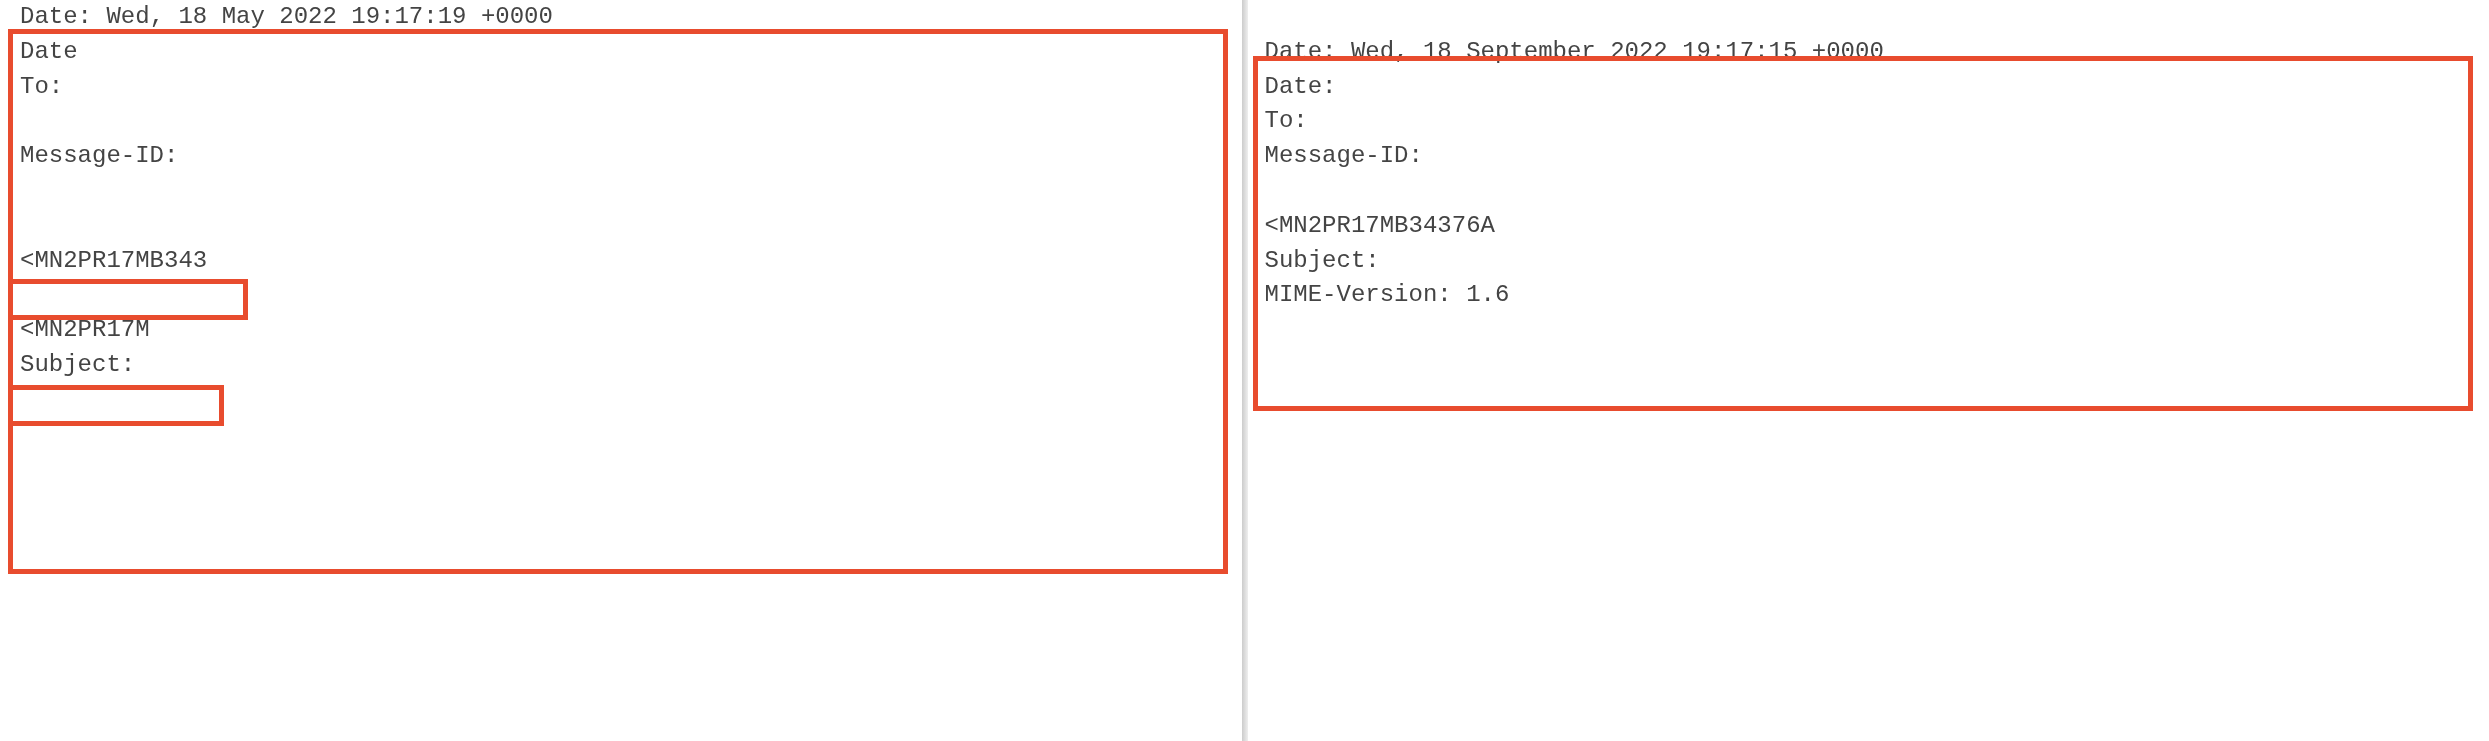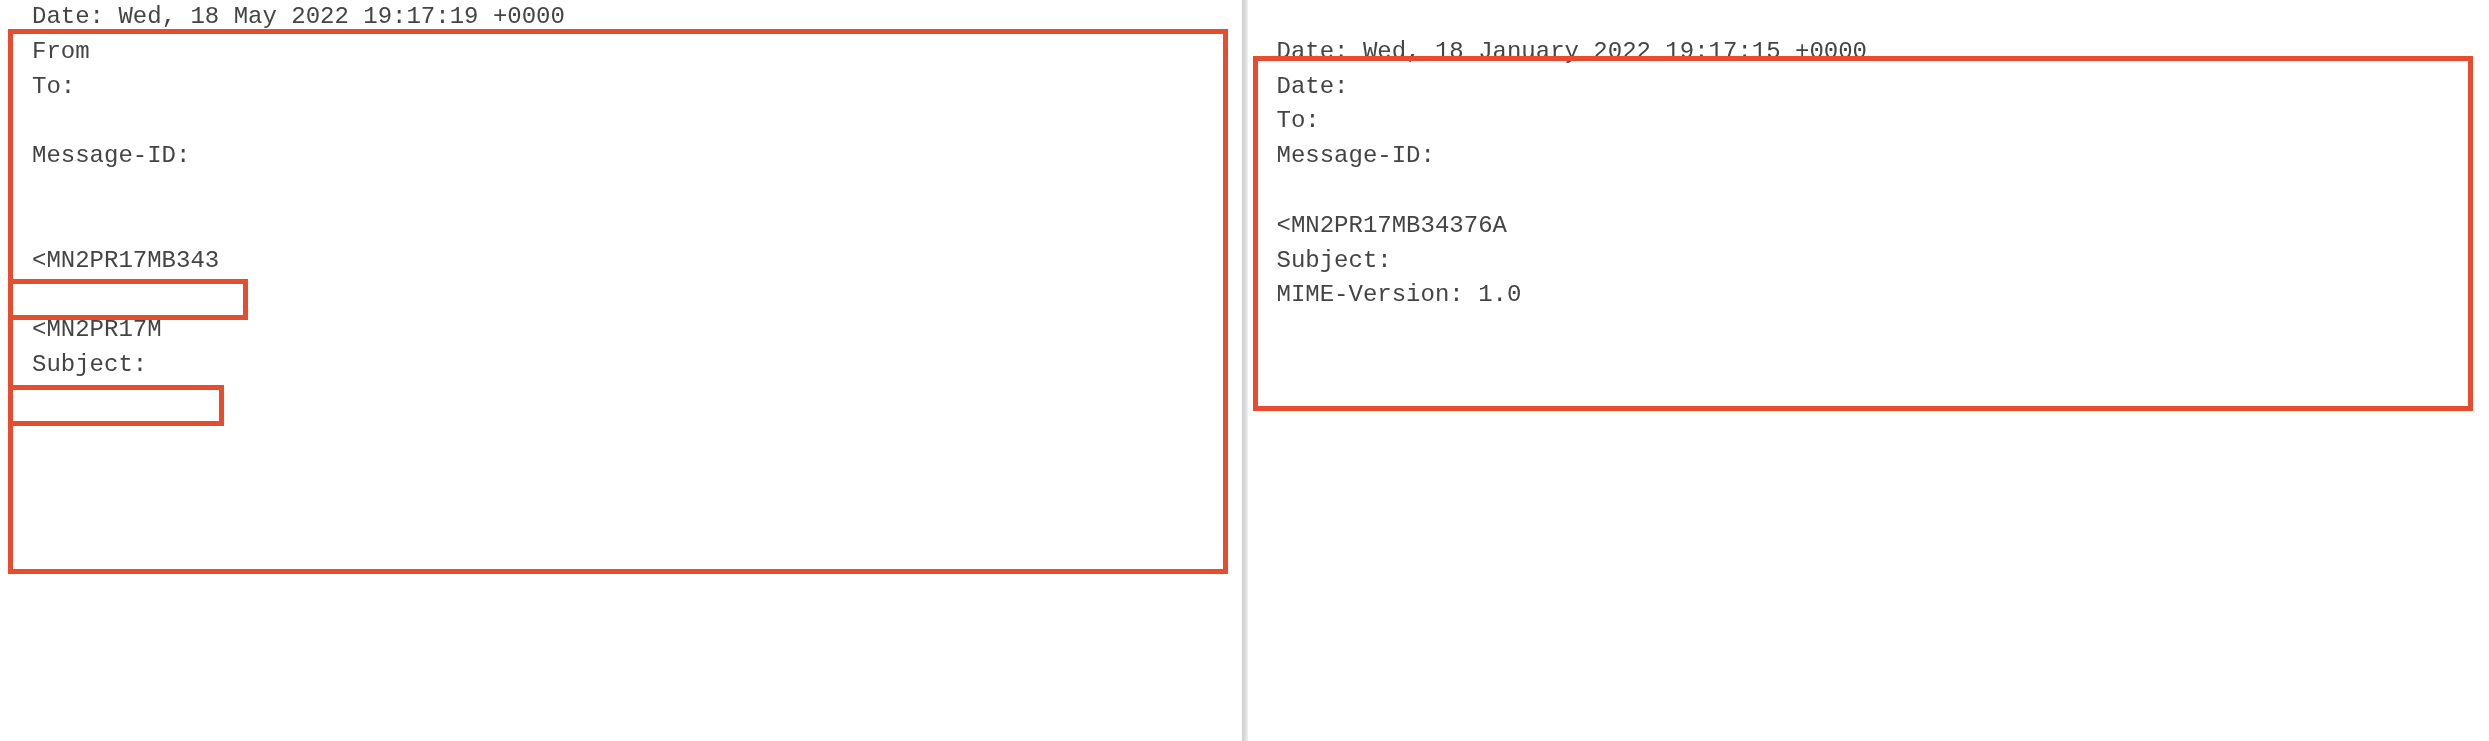--- a/index.html
+++ b/index.html
@@ -12,21 +12,21 @@
       font-size: 24px;
       background: #fff;
       color: #444;
       width: 2489px;
       height: 741px;
       display: flex;
       position: relative;
     }
     .pane {
       width: 50%;
-      padding: 0 32px;
+      padding: 0 20px;
       position: relative;
     }
     .pane-left {
       border-right: 3px solid #888;
     }
     .divider {
       position: absolute;
       left: 50%;
       top: 0;
       bottom: 0;
@@ -45,43 +45,43 @@
     .box-sm {
       border: 5px solid #e84c2e;
       position: absolute;
     }
   </style>
 </head>
 <body>
 
 <div class="pane pane-left">
   <div class="header-line"><span>Date:</span> <span>Wed, 18 May 2022 19:17:19 +0000</span></div>
-  <div class="header-line"><span>From</span></div>
+  <div class="header-line"><span>Date</span></div>
   <div class="header-line"><span>To:</span></div>
   <div class="header-line">&nbsp;</div>
   <div class="header-line"><span>Message-ID:</span></div>
   <div class="header-line">&nbsp;</div>
   <div class="header-line">&nbsp;</div>
   <div class="header-line"><span>&lt;MN2PR17MB343</span></div>
   <div class="header-line">&nbsp;</div>
   <div class="header-line"><span>&lt;MN2PR17M</span></div>
   <div class="header-line"><span>Subject:</span></div>
 
   <div class="box-lg" style="left:8px; top:29px; width:1220px; height:545px;"></div>
   <div class="box-sm" style="left:8px; top:279px; width:240px; height:41px;"></div>
   <div class="box-sm" style="left:8px; top:385px; width:216px; height:41px;"></div>
 </div>
 
 <div class="divider"></div>
 
 <div class="pane pane-right">
   <div class="header-line">&nbsp;</div>
-  <div class="header-line"><span>Date:</span> <span>Wed, 18 January 2022 19:17:15 +0000</span></div>
+  <div class="header-line"><span>Date:</span> <span>Wed, 18 September 2022 19:17:15 +0000</span></div>
   <div class="header-line"><span>Date:</span></div>
   <div class="header-line"><span>To:</span></div>
   <div class="header-line"><span>Message-ID:</span></div>
   <div class="header-line">&nbsp;</div>
   <div class="header-line"><span>&lt;MN2PR17MB34376A</span></div>
   <div class="header-line"><span>Subject:</span></div>
-  <div class="header-line"><span>MIME-Version:</span> <span>1.0</span></div>
+  <div class="header-line"><span>MIME-Version:</span> <span>1.6</span></div>
 
   <div class="box-lg" style="left:8px; top:56px; width:1220px; height:355px;"></div>
 </div>
 
 </body></html>

